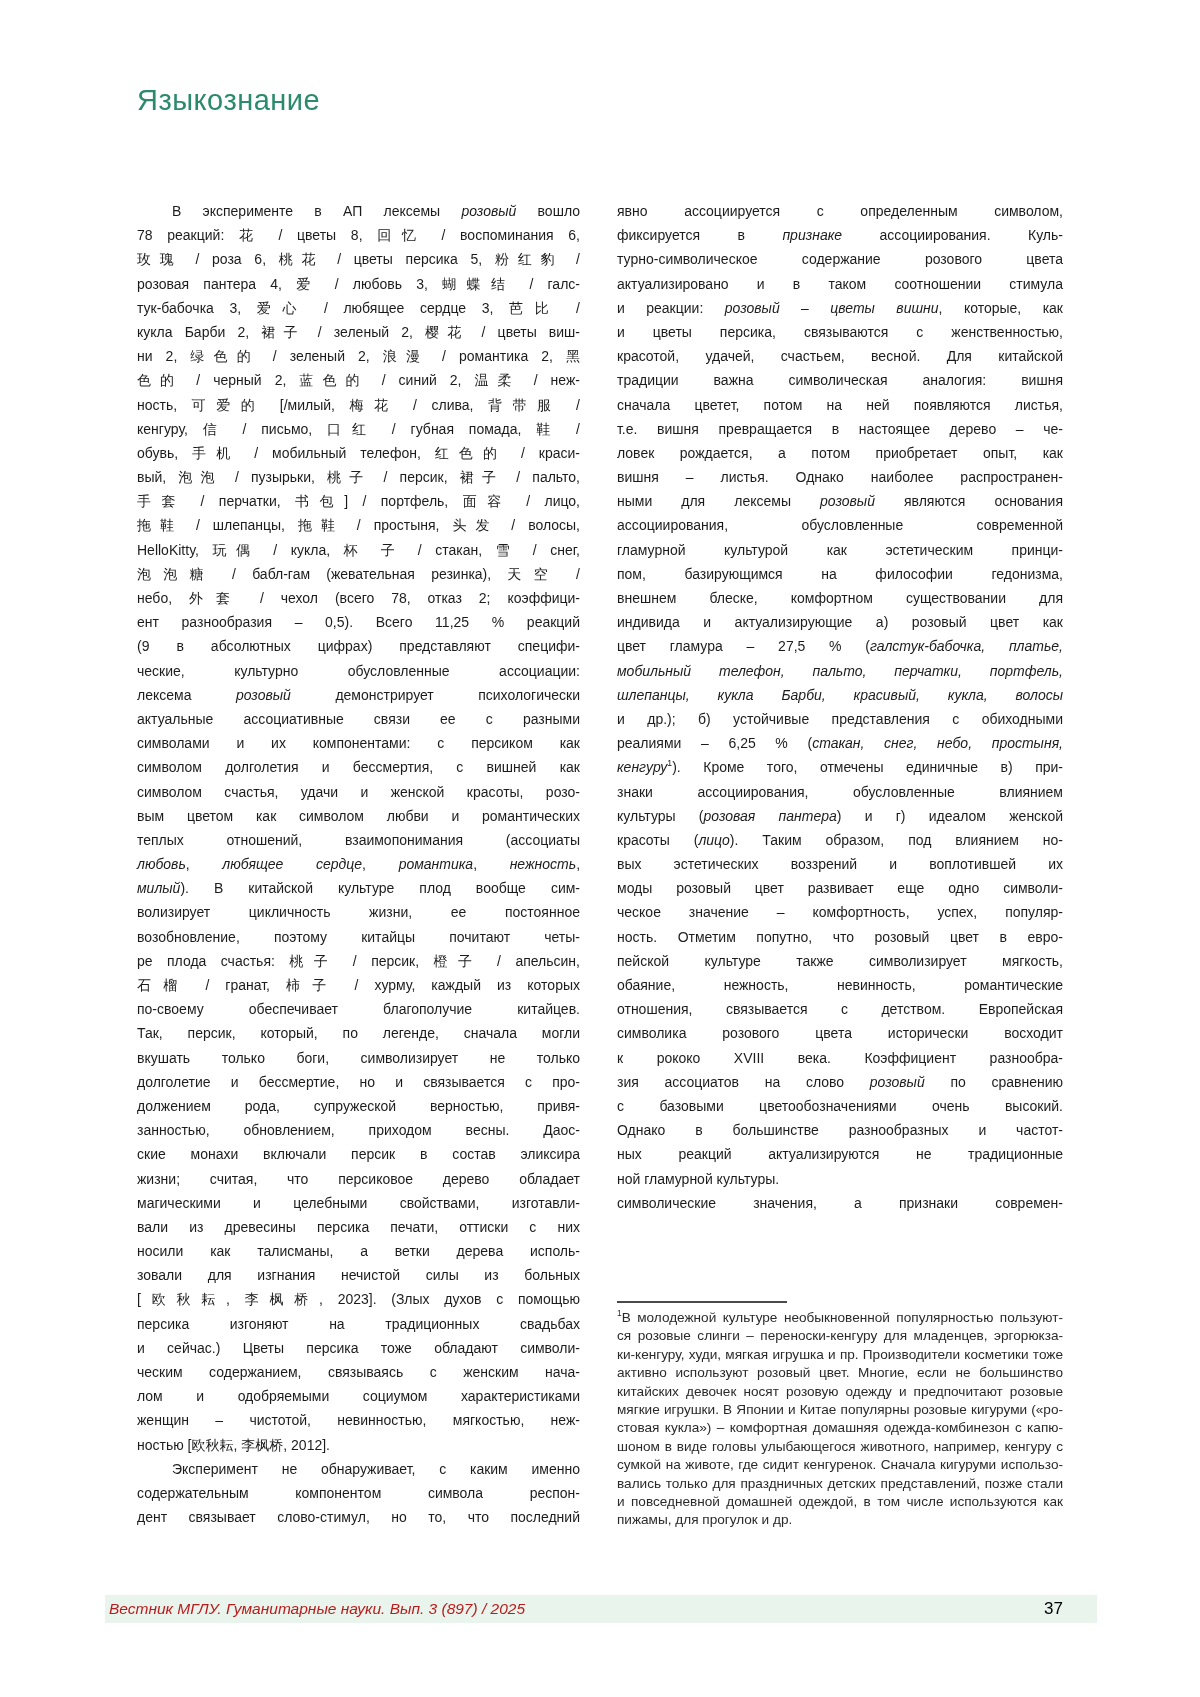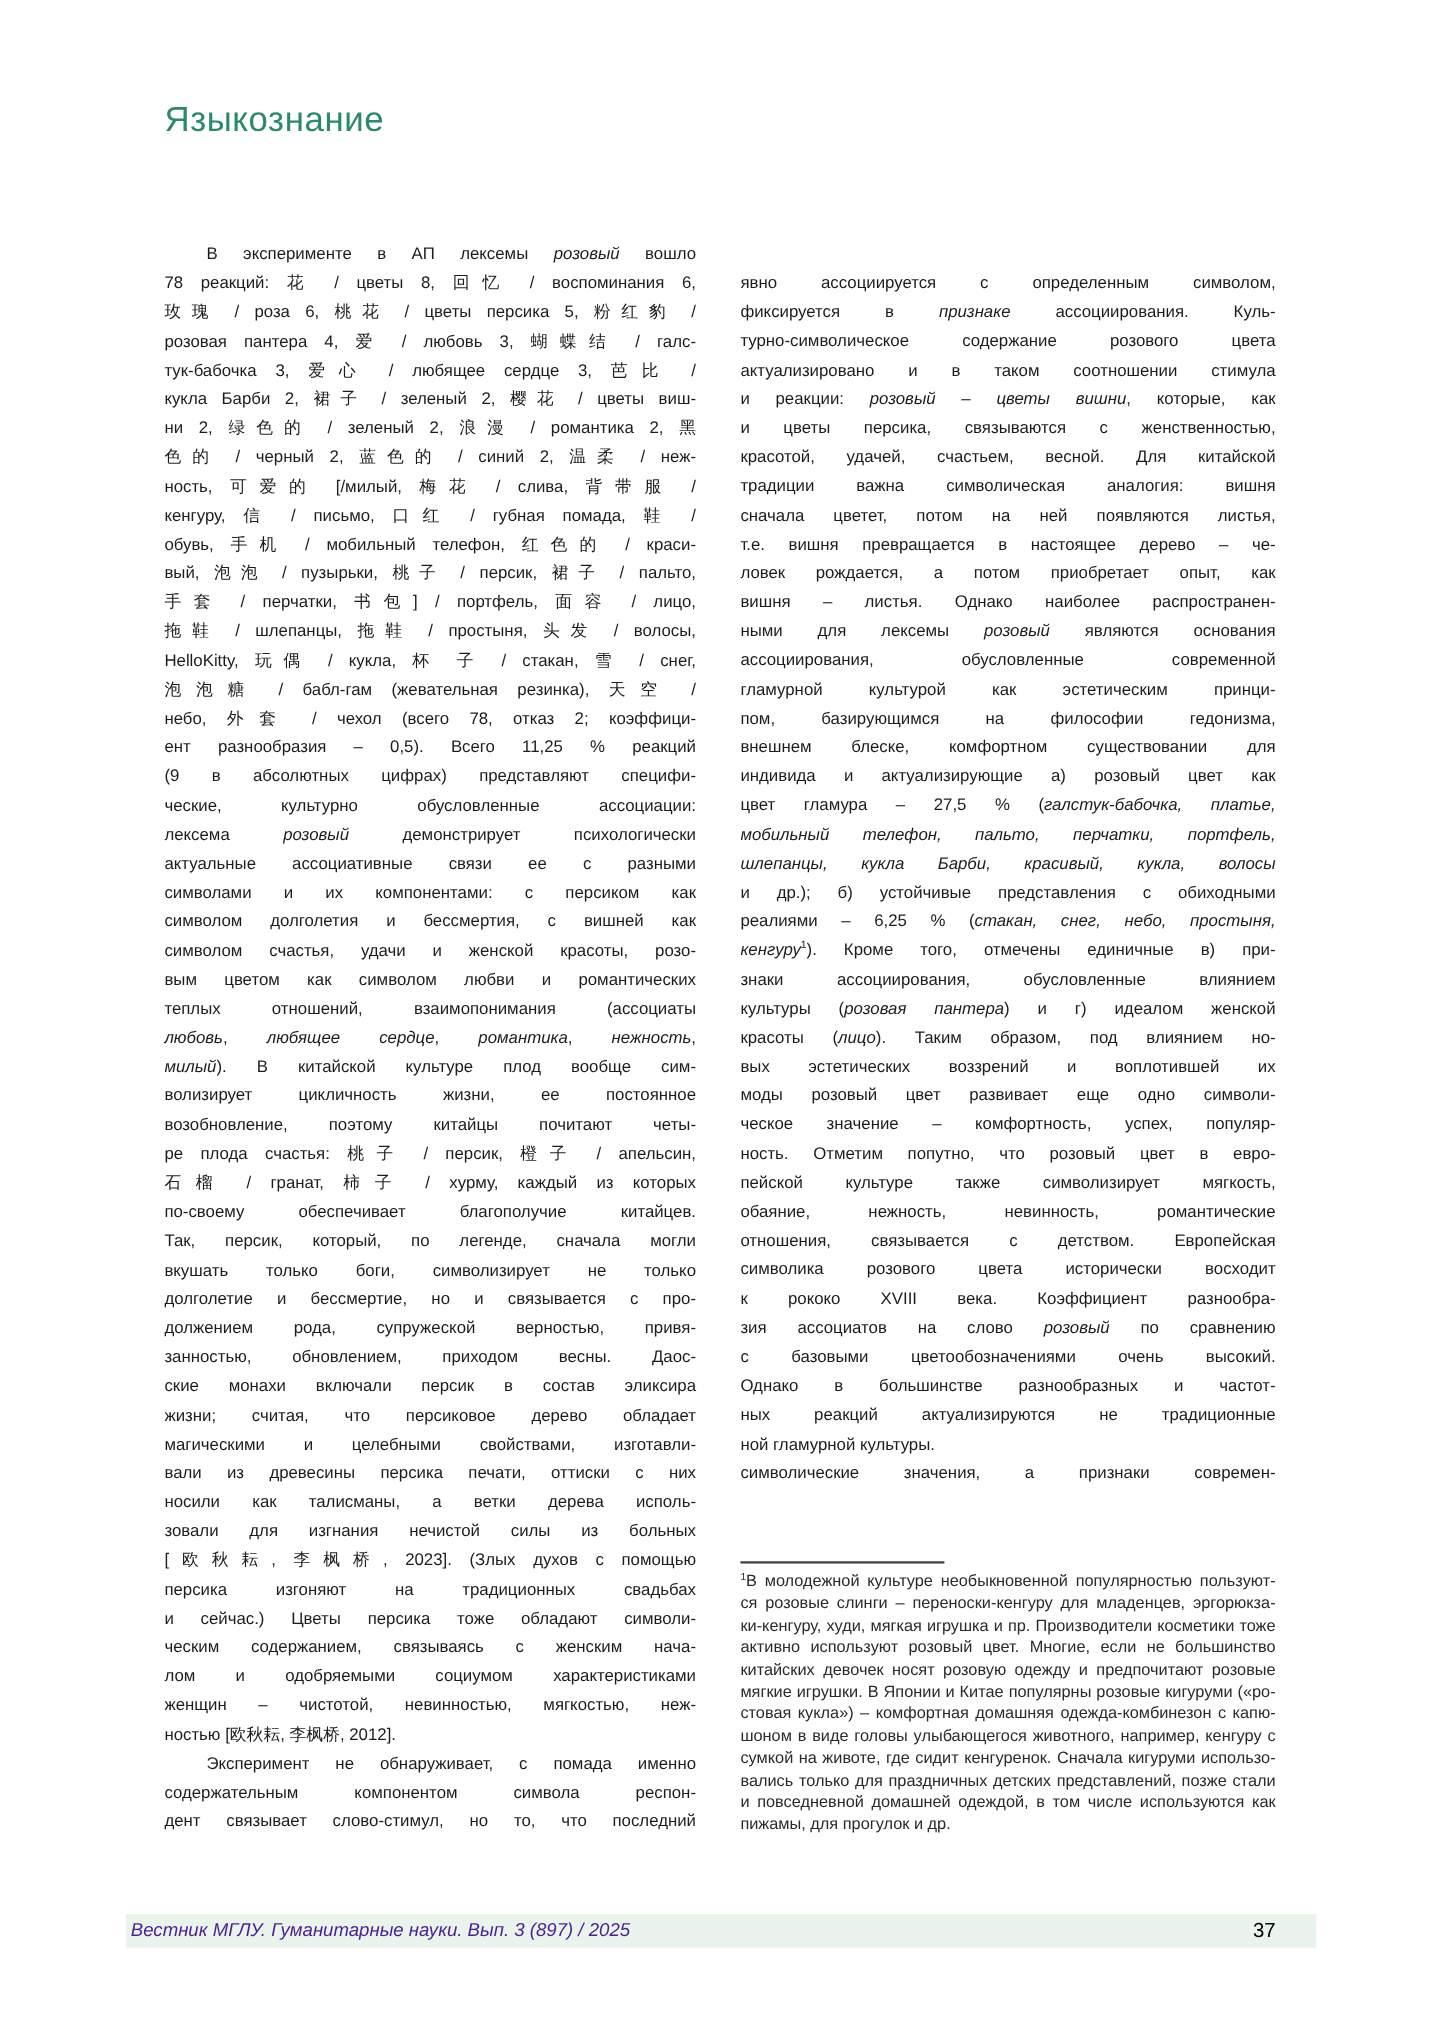--- a/index.html
+++ b/index.html
@@ -21,21 +21,21 @@
     font-size:29px;font-weight:400;letter-spacing:0.5px;
     color:var(--green);line-height:36px;
   }
 
   .col{
     position:absolute;top:199px;
     font-size:14px;line-height:24.2px;
     color:var(--ink);
   }
   .col-left{left:137px;width:443px;}
-  .col-right{left:617px;width:446px;margin-top:24px;}
+  .col-right{left:617px;width:446px;}
 
   .tline{
     text-align:justify;text-align-last:justify;
     -moz-text-align-last:justify;
     height:24.2px;line-height:24.2px;
     white-space:normal;
   }
   .tline.nj{text-align-last:left;-moz-text-align-last:left;}
   .tline.ind{text-indent:35px;}
   .it{font-style:italic;}
@@ -50,21 +50,21 @@
     font-size:13.6px;line-height:18.4px;color:#2a2a2a;
   }
   .footnote .tline{height:18.4px;line-height:18.4px;}
 
   .footer-band{
     position:absolute;left:105px;top:1595px;width:992px;height:28px;
     background:var(--band);
   }
   .footer-text{
     position:absolute;left:4px;top:0;height:28px;line-height:28px;
-    font-style:italic;font-size:15.5px;color:#4c1d95;
+    font-style:italic;font-size:15.5px;color:#b91c1c;
   }
   .page-number{
     position:absolute;right:34px;top:0;height:28px;line-height:28px;
     font-size:17px;color:#000000;
   }
 </style>
 </head>
 <body>
 
 <div class="page">
@@ -117,21 +117,21 @@
       <div class="tline"><span>вали из древесины персика печати, оттиски с них</span></div>
       <div class="tline"><span>носили как талисманы, а ветки дерева исполь-</span></div>
       <div class="tline"><span>зовали для изгнания нечистой силы из больных</span></div>
       <div class="tline"><span>[欧秋耘, 李枫桥, 2023]. (Злых духов с помощью</span></div>
       <div class="tline"><span>персика изгоняют на традиционных свадьбах</span></div>
       <div class="tline"><span>и сейчас.) Цветы персика тоже обладают символи-</span></div>
       <div class="tline"><span>ческим содержанием, связываясь с женским нача-</span></div>
       <div class="tline"><span>лом и одобряемыми социумом характеристиками</span></div>
       <div class="tline"><span>женщин – чистотой, невинностью, мягкостью, неж-</span></div>
       <div class="tline nj"><span>ностью [欧秋耘, 李枫桥, 2012].</span></div>
-      <div class="tline ind"><span>Эксперимент не обнаруживает, с помада именно</span></div>
+      <div class="tline ind"><span>Эксперимент не обнаруживает, с каким именно</span></div>
       <div class="tline"><span>содержательным компонентом символа респон-</span></div>
       <div class="tline"><span>дент связывает слово-стимул, но то, что последний</span></div>
     </div>
 
   <div class="col col-right" id="col-right">
       <div class="tline"><span>явно ассоциируется с определенным символом,</span></div>
       <div class="tline"><span>фиксируется в </span><span class="it">признаке</span><span> ассоциирования. Куль-</span></div>
       <div class="tline"><span>турно-символическое содержание розового цвета</span></div>
       <div class="tline"><span>актуализировано и в таком соотношении стимула</span></div>
       <div class="tline"><span>и реакции: </span><span class="it">розовый</span><span> – </span><span class="it">цветы вишни</span><span>, которые, как</span></div>

